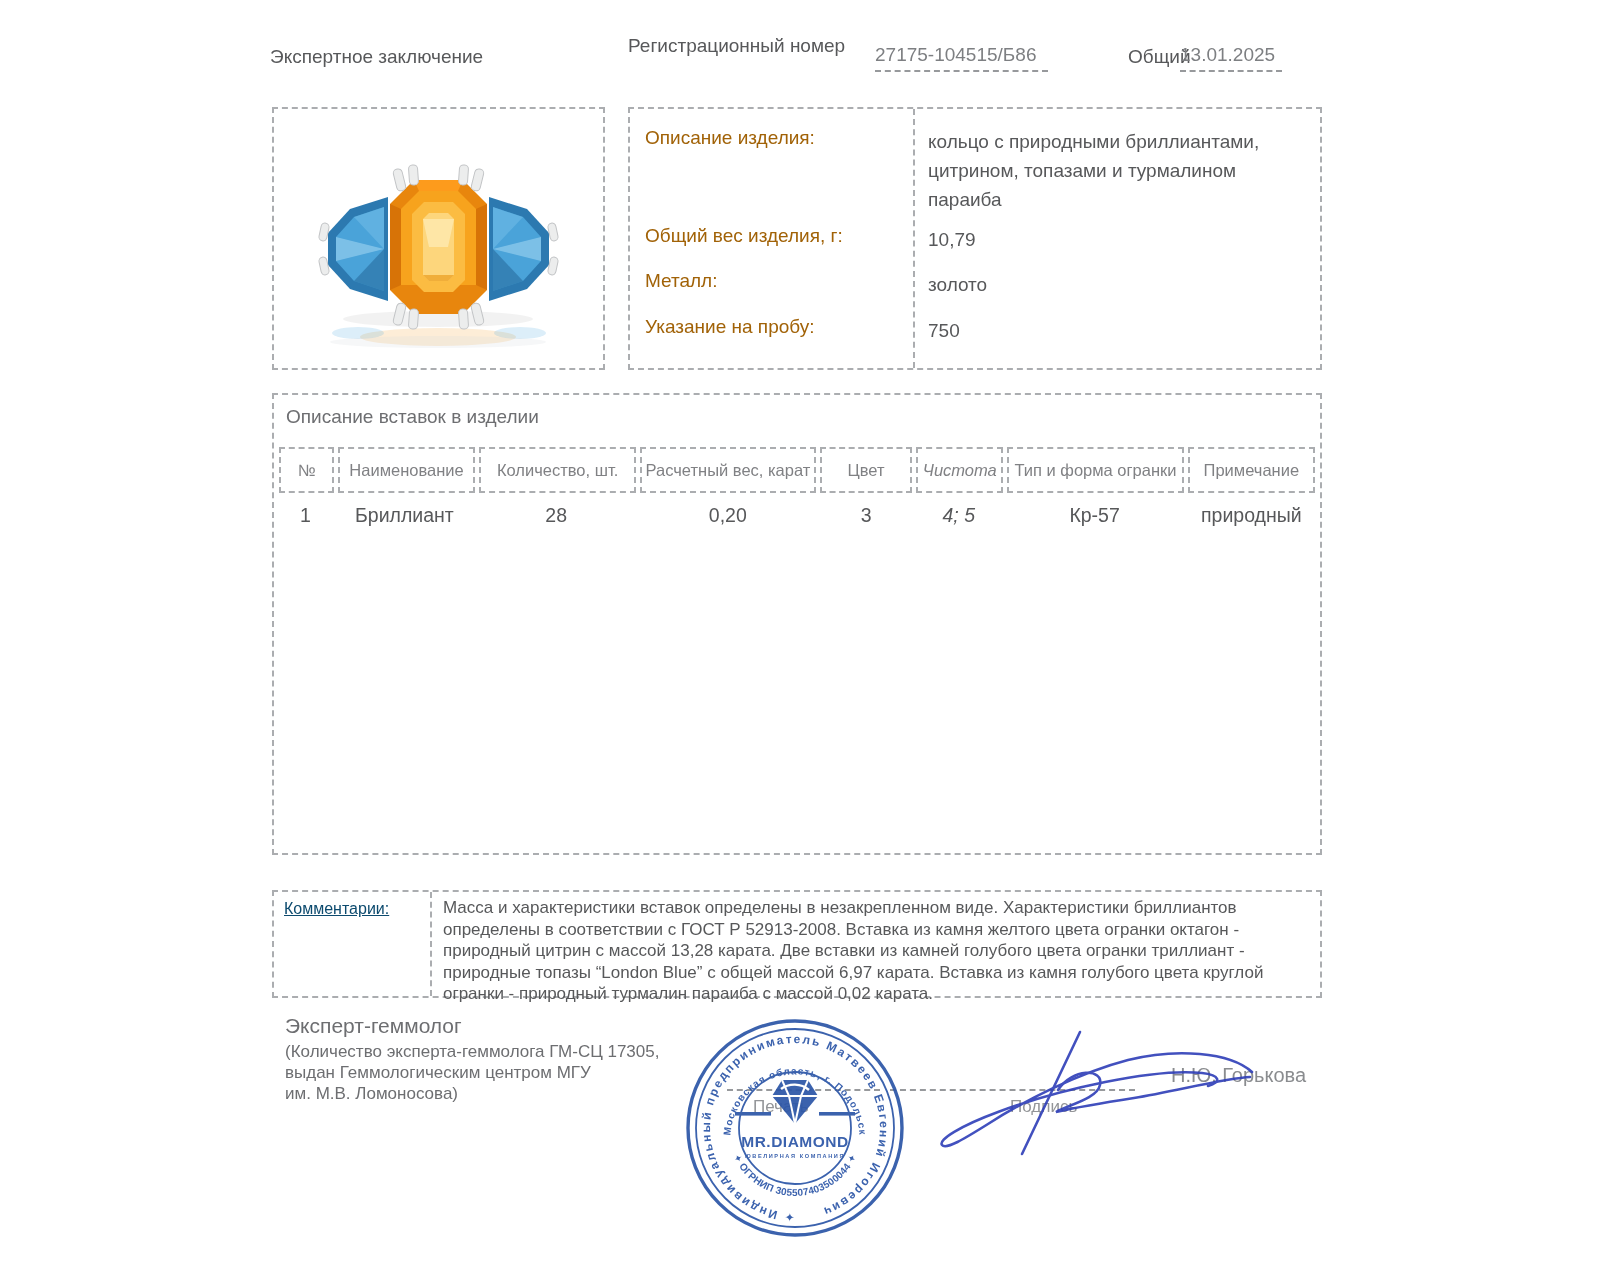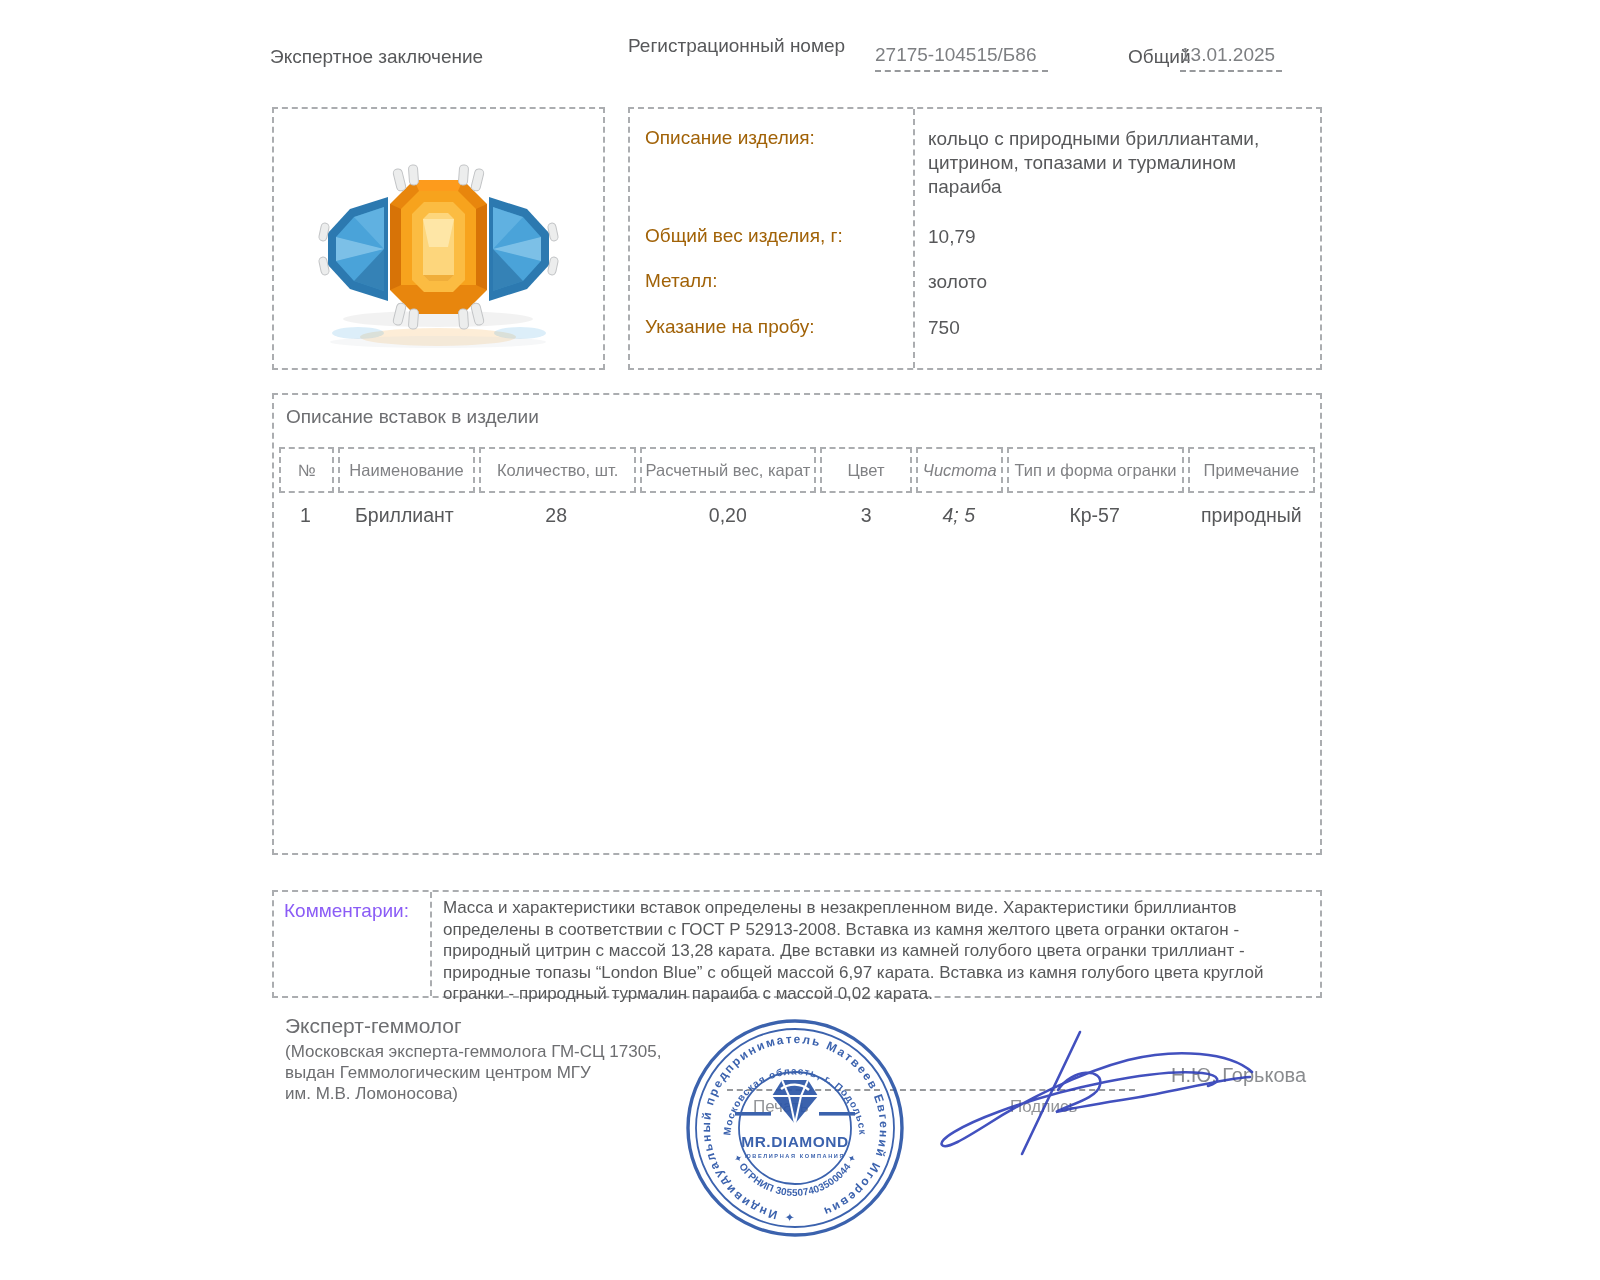--- a/index.html
+++ b/index.html
@@ -20,36 +20,36 @@
   #hdr-reg-label { left:628px; top:35px; }
   #hdr-reg-value { left:875px; top:44px; min-width:173px; }
   #hdr-date-label { left:1128px; top:46px; }
   #hdr-date-value { left:1180px; top:44px; min-width:102px; }
 
   
   #photo-box { left:272px; top:107px; width:333px; height:263px; }
   #desc-box  { left:628px; top:107px; width:694px; height:263px; }
   #desc-divider { left:913px; top:109px; height:259px; width:0; border-left:2px dashed #abadb0; }
   .desc-label { left:645px; color:#a16207; font-size:19px; }
-  .desc-value { left:928px; width:350px; color:#57585a; font-size:19px; line-height:24px; }
+  .desc-value { left:928px; width:350px; color:#57585a; font-size:19px; line-height:29px; }
 
   
   #table-box { left:272px; top:393px; width:1050px; height:462px; }
   #table-title { left:286px; top:406px; color:#6d6e71; font-size:19px; }
   #thead { left:279px; top:447px; width:1036px; display:flex; gap:4px; }
   .th { border:2px dashed #abadb0; height:46px; display:flex; align-items:center; justify-content:center; color:#808184; font-size:16.5px; white-space:nowrap; }
   #trow { left:279px; top:498px; width:1036px; display:flex; gap:4px; }
   .td { display:flex; align-items:center; justify-content:center; color:#57585a; font-size:19.5px; height:34px; }
   .c0{flex:53 0 0;} .c1{flex:138 0 0;} .c2{flex:159 0 0;} .c3{flex:178 0 0;}
   .c4{flex:92 0 0;} .c5{flex:86 0 0;font-style:italic;} .c6{flex:179 0 0;} .c7{flex:128 0 0;}
 
   
   #comments-box { left:272px; top:890px; width:1050px; height:108px; }
   #comments-divider { left:430px; top:892px; height:104px; width:0; border-left:2px dashed #abadb0; }
-  #comments-label { left:284px; top:900px; color:#8b5cf6; font-size:19px; }
+  #comments-label { left:284px; top:900px; color:#0c4a6e; font-size:16px;text-decoration:underline; }
   #comments-text { left:443px; top:897px; width:868px; color:#57585a; font-size:17px; line-height:21.5px; }
 
   
   #expert-role { left:285px; top:1014px; color:#6d6e71; font-size:21px; }
   .cert-line { left:285px; color:#6d6e71; font-size:17px; }
   #stamp-field-line { left:727px; top:1089px; width:153px; border-top:2px dashed #97999c; }
   #stamp-field-label { left:753px; top:1097px; color:#939598; font-size:17px; }
   #sign-field-line { left:890px; top:1089px; width:245px; border-top:2px dashed #97999c; }
   #sign-field-label { left:1010px; top:1097px; color:#939598; font-size:17px; }
   #expert-name { left:1171px; top:1064px; color:#8a8c8f; font-size:20px; }
@@ -158,21 +158,21 @@
     <div class="td c6">Кр-57</div>
     <div class="td c7">природный</div>
   </div>
 
   <div class="abs dashed-box" id="comments-box"></div>
   <div class="abs" id="comments-divider"></div>
   <div class="abs" id="comments-label">Комментарии:</div>
   <div class="abs" id="comments-text">Масса и характеристики вставок определены в незакрепленном виде. Характеристики бриллиантов определены в соответствии с ГОСТ Р 52913-2008. Вставка из камня желтого цвета огранки октагон - природный цитрин с массой 13,28 карата. Две вставки из камней голубого цвета огранки триллиант - природные топазы “London Blue” с общей массой 6,97 карата. Вставка из камня голубого цвета круглой огранки - природный турмалин параиба с массой 0,02 карата.</div>
 
   <div class="abs" id="expert-role">Эксперт-геммолог</div>
-  <div class="abs cert-line" style="top:1042px">(Московская эксперта-геммолога ГМ-СЦ 17305,</div>
+  <div class="abs cert-line" style="top:1042px">(Количество эксперта-геммолога ГМ-СЦ 17305,</div>
   <div class="abs cert-line" style="top:1063px">выдан Геммологическим центром МГУ</div>
   <div class="abs cert-line" style="top:1084px">им. М.В. Ломоносова)</div>
 
   <div class="abs" id="stamp-field-line"></div>
   <div class="abs" id="stamp-field-label">Печать</div>
   <div class="abs" id="sign-field-line"></div>
   <div class="abs" id="sign-field-label">Подпись</div>
   <div class="abs" id="expert-name">Н.Ю. Горькова</div>
 
   <div class="abs" id="stamp">

